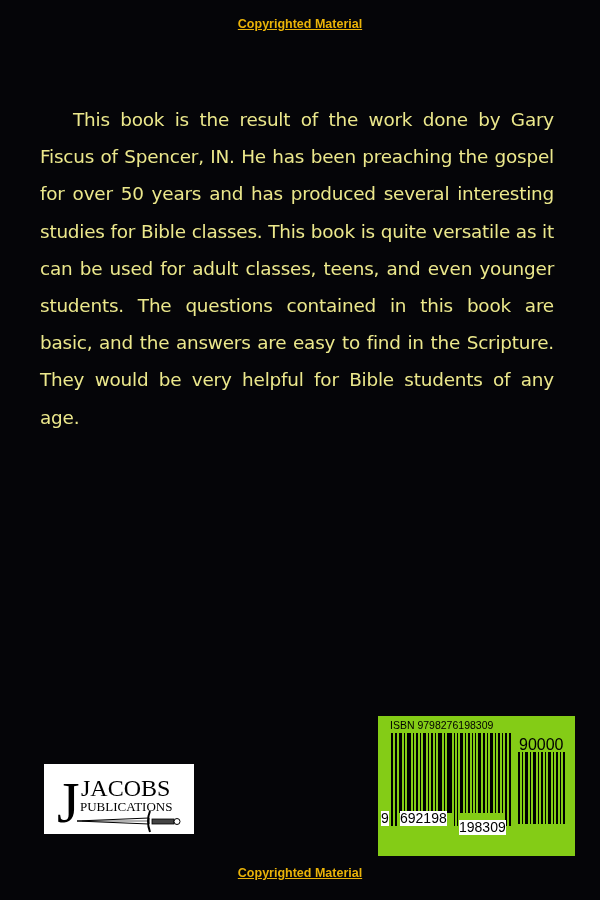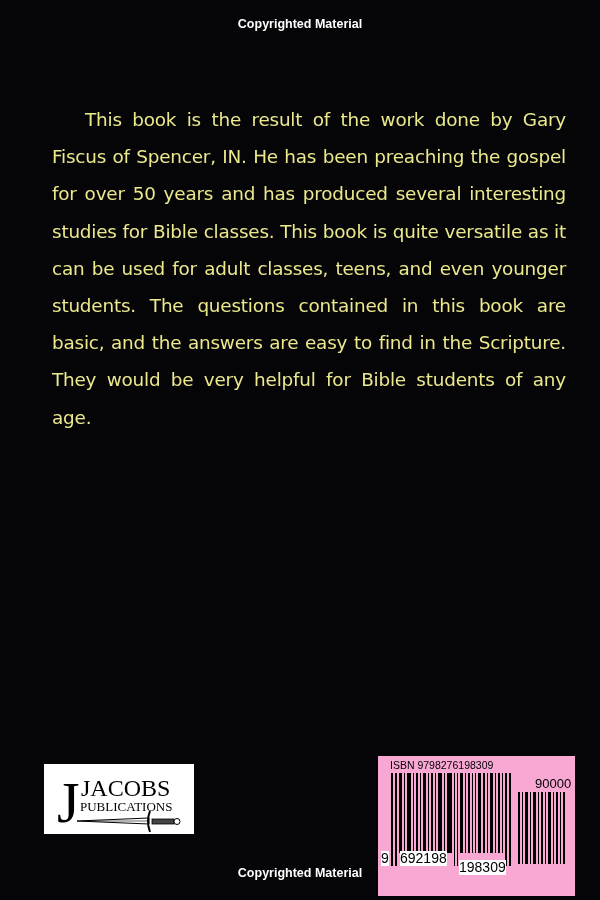--- a/index.html
+++ b/index.html
@@ -1,25 +1,25 @@
 <!DOCTYPE html>
 <html><head>
 <meta charset="utf-8">
 <style>
   html, body { margin:0; padding:0; }
   body { width:600px; height:900px; background:#050508; position:relative; overflow:hidden; font-family:"DejaVu Sans", sans-serif; }
-  .copyright { position:absolute; left:0; width:600px; text-align:center; color:#ffffff; font-family:"Liberation Sans", sans-serif; font-weight:bold; font-size:12.5px; }
+  .copyright { position:absolute; left:0; width:600px; text-align:center; color:#eab308; font-family:"Liberation Sans", sans-serif; font-weight:bold; font-size:12.5px;text-decoration:underline; }
   .copyright.top { top:17px; }
   .copyright.bottom { top:866px; }
-  .blurb { position:absolute; left:52px; top:101px; width:514px; color:#ece88c; font-family:"DejaVu Sans", sans-serif; font-size:18.4px; line-height:37.2px; text-align:justify; text-indent:33px; margin:0; letter-spacing:-0.2px; }
+  .blurb { position:absolute; left:40px; top:101px; width:514px; color:#ece88c; font-family:"DejaVu Sans", sans-serif; font-size:18.4px; line-height:37.2px; text-align:justify; text-indent:33px; margin:0; letter-spacing:-0.2px; }
   .logo { position:absolute; left:44px; top:764px; width:150px; height:70px; background:#fff; }
   .logo svg { display:block; }
-  .barcode { position:absolute; left:378px; top:756px; width:197px; height:140px; background:#f9a8d4; }
+  .barcode { position:absolute; left:378px; top:716px; width:197px; height:140px; background:#84cc16; }
   .isbn-label { position:absolute; left:12px; top:3px; font-family:"Liberation Sans", sans-serif; font-size:10.5px; color:#000; }
-  .addon-label { position:absolute; left:141px; top:20px; font-family:"Liberation Sans", sans-serif; font-size:13px; color:#000;margin-left:16px; }
+  .addon-label { position:absolute; left:141px; top:20px; font-family:"Liberation Sans", sans-serif; font-size:16px; color:#000; }
   .digits { position:absolute; top:95px; font-family:"Liberation Sans", sans-serif; font-size:14px; color:#000; background:#fff; line-height:15px; }
 </style>
 </head>
 <body>
 
 <div class="copyright top">Copyrighted Material</div>
 
 <p class="blurb">This book is the result of the work done by Gary Fiscus of Spencer, IN. He has been preaching the gospel for over 50 years and has produced several interesting studies for Bible classes. This book is quite versatile as it can be used for adult classes, teens, and even younger students. The questions contained in this book are basic, and the answers are easy to find in the Scripture. They would be very helpful for Bible students of any age.</p>
 
 <div class="logo">

